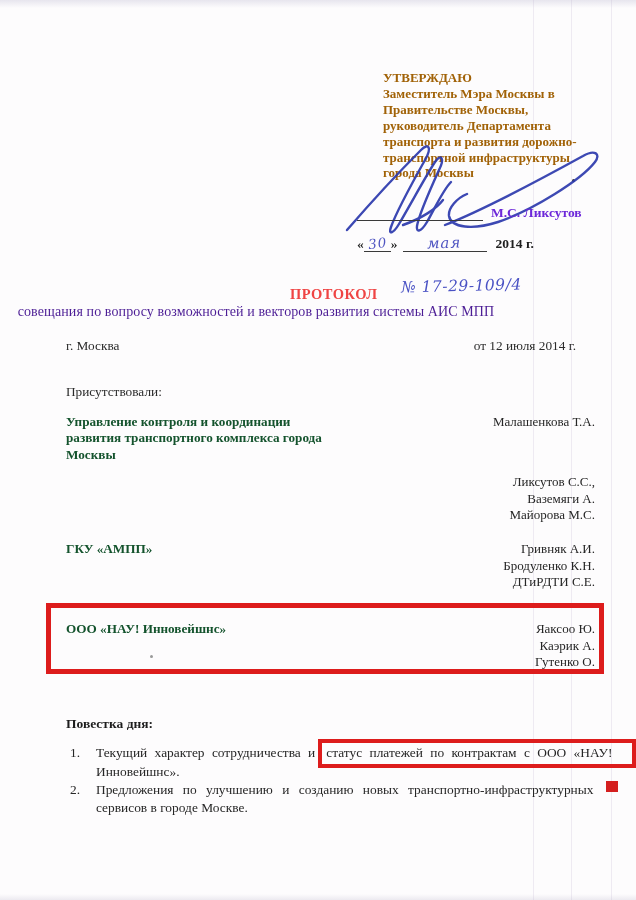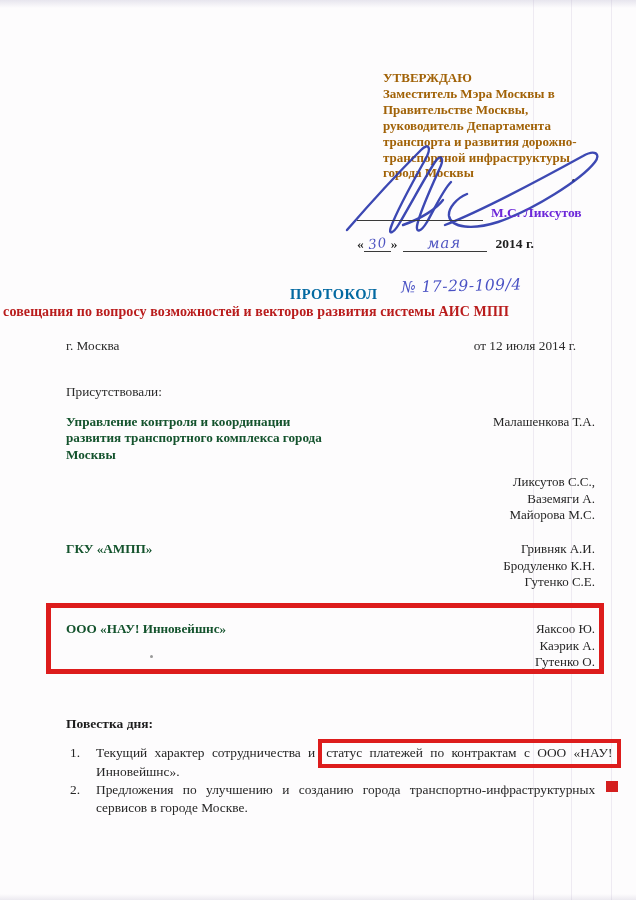--- a/index.html
+++ b/index.html
@@ -29,45 +29,45 @@
   .hw{font-style:italic;letter-spacing:1px;color:#4f55c2;font-family:"DejaVu Serif",serif;}
   .day-wrap{display:inline-block;width:27px;height:16px;border-bottom:1.4px solid #3a3a3a;
     text-align:center;vertical-align:bottom;}
   .day-wrap .hw{display:inline-block;font-size:13.5px;transform:rotate(-7deg);font-weight:normal;}
   .month-wrap{display:inline-block;width:84px;height:16px;border-bottom:1.4px solid #3a3a3a;
     text-align:center;vertical-align:bottom;margin-left:5px;}
   .month-wrap .hw{display:inline-block;font-size:15px;transform:rotate(-2deg) translateY(-1px);font-weight:normal;}
   .year{margin-left:9px;}
 
   
-  .protocol-word{position:absolute;left:290px;top:286px;font-weight:bold;font-size:14.5px;letter-spacing:.5px;color:#0369a1;}
+  .protocol-word{position:absolute;left:290px;top:286px;font-weight:bold;font-size:14.5px;letter-spacing:.5px;color:#ef4444;}
   .protocol-num{position:absolute;left:401px;top:277px;font-size:15.5px;color:#4a52c4;
     font-style:italic;letter-spacing:.5px;transform:rotate(-1.5deg);font-family:"DejaVu Serif",serif;white-space:nowrap;}
   .subject{position:absolute;left:0;top:304px;width:512px;text-align:center;
-    font-weight:bold;font-size:14px;letter-spacing:.1px;color:#b91c1c;}
+    font-weight:normal;font-size:14px;letter-spacing:.1px;color:#4c1d95;}
   .meta-row{position:absolute;left:66px;top:338px;width:510px;display:flex;
     justify-content:space-between;font-size:13.3px;font-family:Liberation Serif, serif;}
 
   
   .attendees-h{position:absolute;left:66px;top:384px;font-size:13.3px;}
   .org-col{position:absolute;left:66px;width:345px;font-weight:bold;font-size:13.2px;line-height:16.3px;color:#14532d;}
   .name-col{position:absolute;right:41px;width:250px;text-align:right;font-size:13px;line-height:16.5px;color:#262626;}
   .r1{top:414px;} .r2{top:474px;} .r3{top:541px;} .r4{top:621px;}
   .ann-box{position:absolute;left:46px;top:603px;width:548px;height:61px;
     border:5px solid #dd1c1c;background:transparent;}
 
   
   .agenda-h{position:absolute;left:66px;top:716px;font-weight:bold;font-size:13.5px;color:#1d1d1d;}
   .ag-line{position:absolute;font-size:13.4px;color:#262626;white-space:nowrap;}
   .ag-num{display:inline-block;width:26px;}
   .l1a{left:70px;top:745px;word-spacing:4px;}
   .l1b{left:96px;top:764px;}
   .l2a{left:70px;top:782px;word-spacing:6px;}
   .l2b{left:96px;top:800px;}
-  .hl{display:inline-block;border:4px solid #dd1c1c;padding:2px 5px 3px 4px;
+  .hl{display:inline-block;border:4px solid #dd1c1c;padding:2px 20px 3px 4px;
     margin:-9px 0 -9px 3px;vertical-align:baseline;}
   .ann-square{position:absolute;left:606px;top:781px;width:12px;height:11px;background:#d41f1f;}
 </style>
 </head>
 <body>
 
 <div class="page">
 
   <div class="scan-top"></div>
   <div class="scan-bottom"></div>
@@ -128,21 +128,21 @@
     <div>Ваземяги А.</div>
     <div>Майорова М.С.</div>
   </div>
 
   <div class="org-col r3">
     <div>ГКУ «АМПП»</div>
   </div>
   <div class="name-col r3">
     <div>Гривняк А.И.</div>
     <div>Бродуленко К.Н.</div>
-    <div>Гутенко С.Е.</div>
+    <div>ДТиРДТИ С.Е.</div>
   </div>
 
   <div class="ann-box"></div>
 
   <div class="org-col r4">
     <div>ООО «НАУ! Инновейшнс»</div>
   </div>
   <div class="name-col r4">
     <div>Яаксоо Ю.</div>
     <div>Каэрик А.</div>
@@ -150,19 +150,19 @@
   </div>
 
   <div class="agenda-h">Повестка дня:</div>
 
   <div class="ag-line l1a">
     <span class="ag-num">1.</span><span>Текущий характер сотрудничества и</span><span class="hl">статус платежей по контрактам с ООО «НАУ!</span>
   </div>
   <div class="ag-line l1b">Инновейшнс».</div>
 
   <div class="ag-line l2a">
-    <span class="ag-num">2.</span><span>Предложения по улучшению и созданию города транспортно-инфраструктурных</span>
+    <span class="ag-num">2.</span><span>Предложения по улучшению и созданию новых транспортно-инфраструктурных</span>
   </div>
   <div class="ag-line l2b">сервисов в городе Москве.</div>
 
   <div class="ann-square"></div>
 
 </div>
 
 </body></html>

